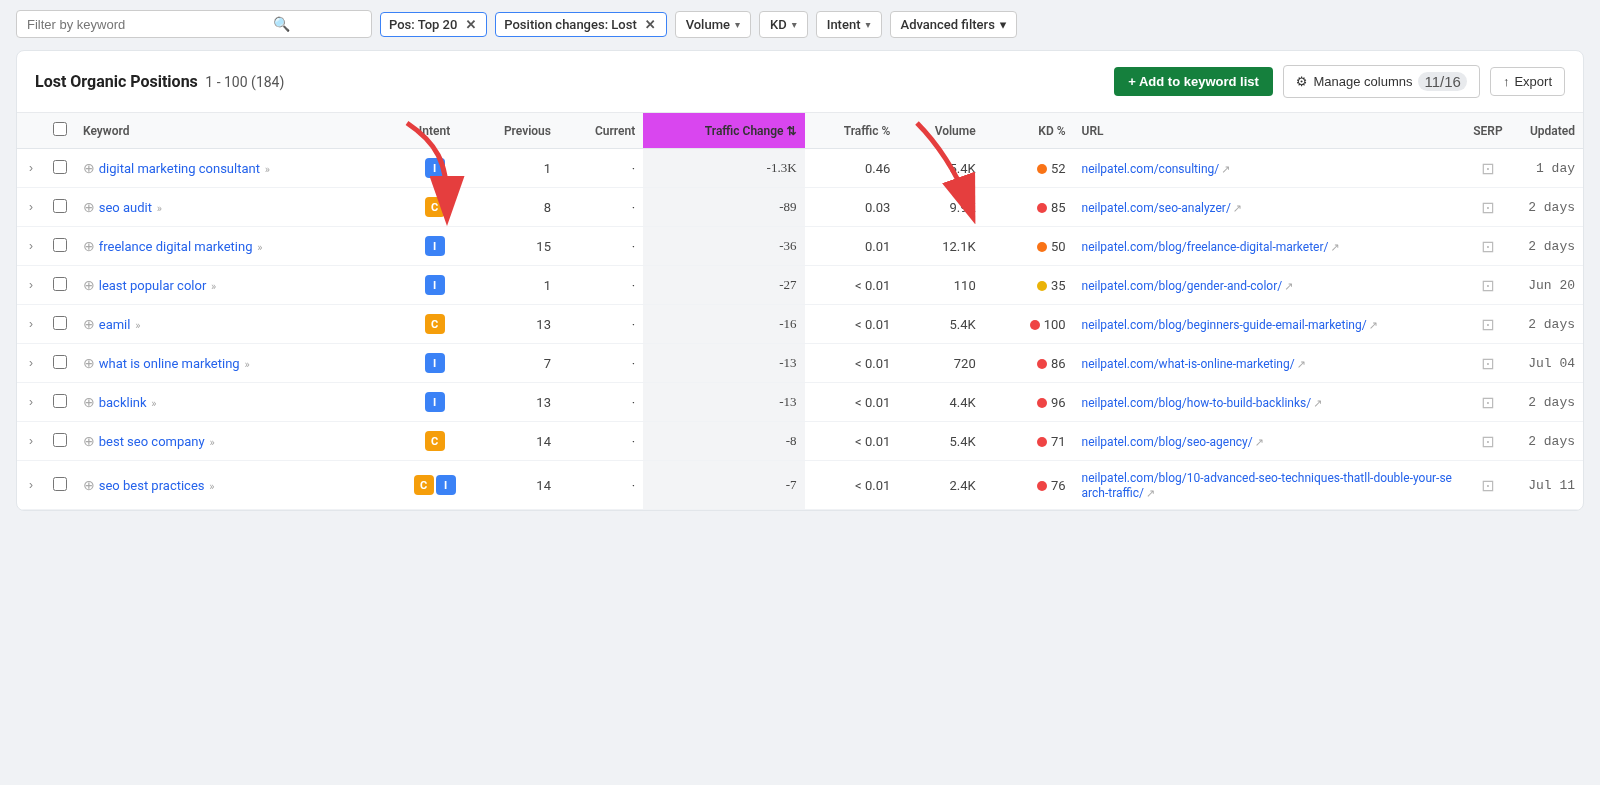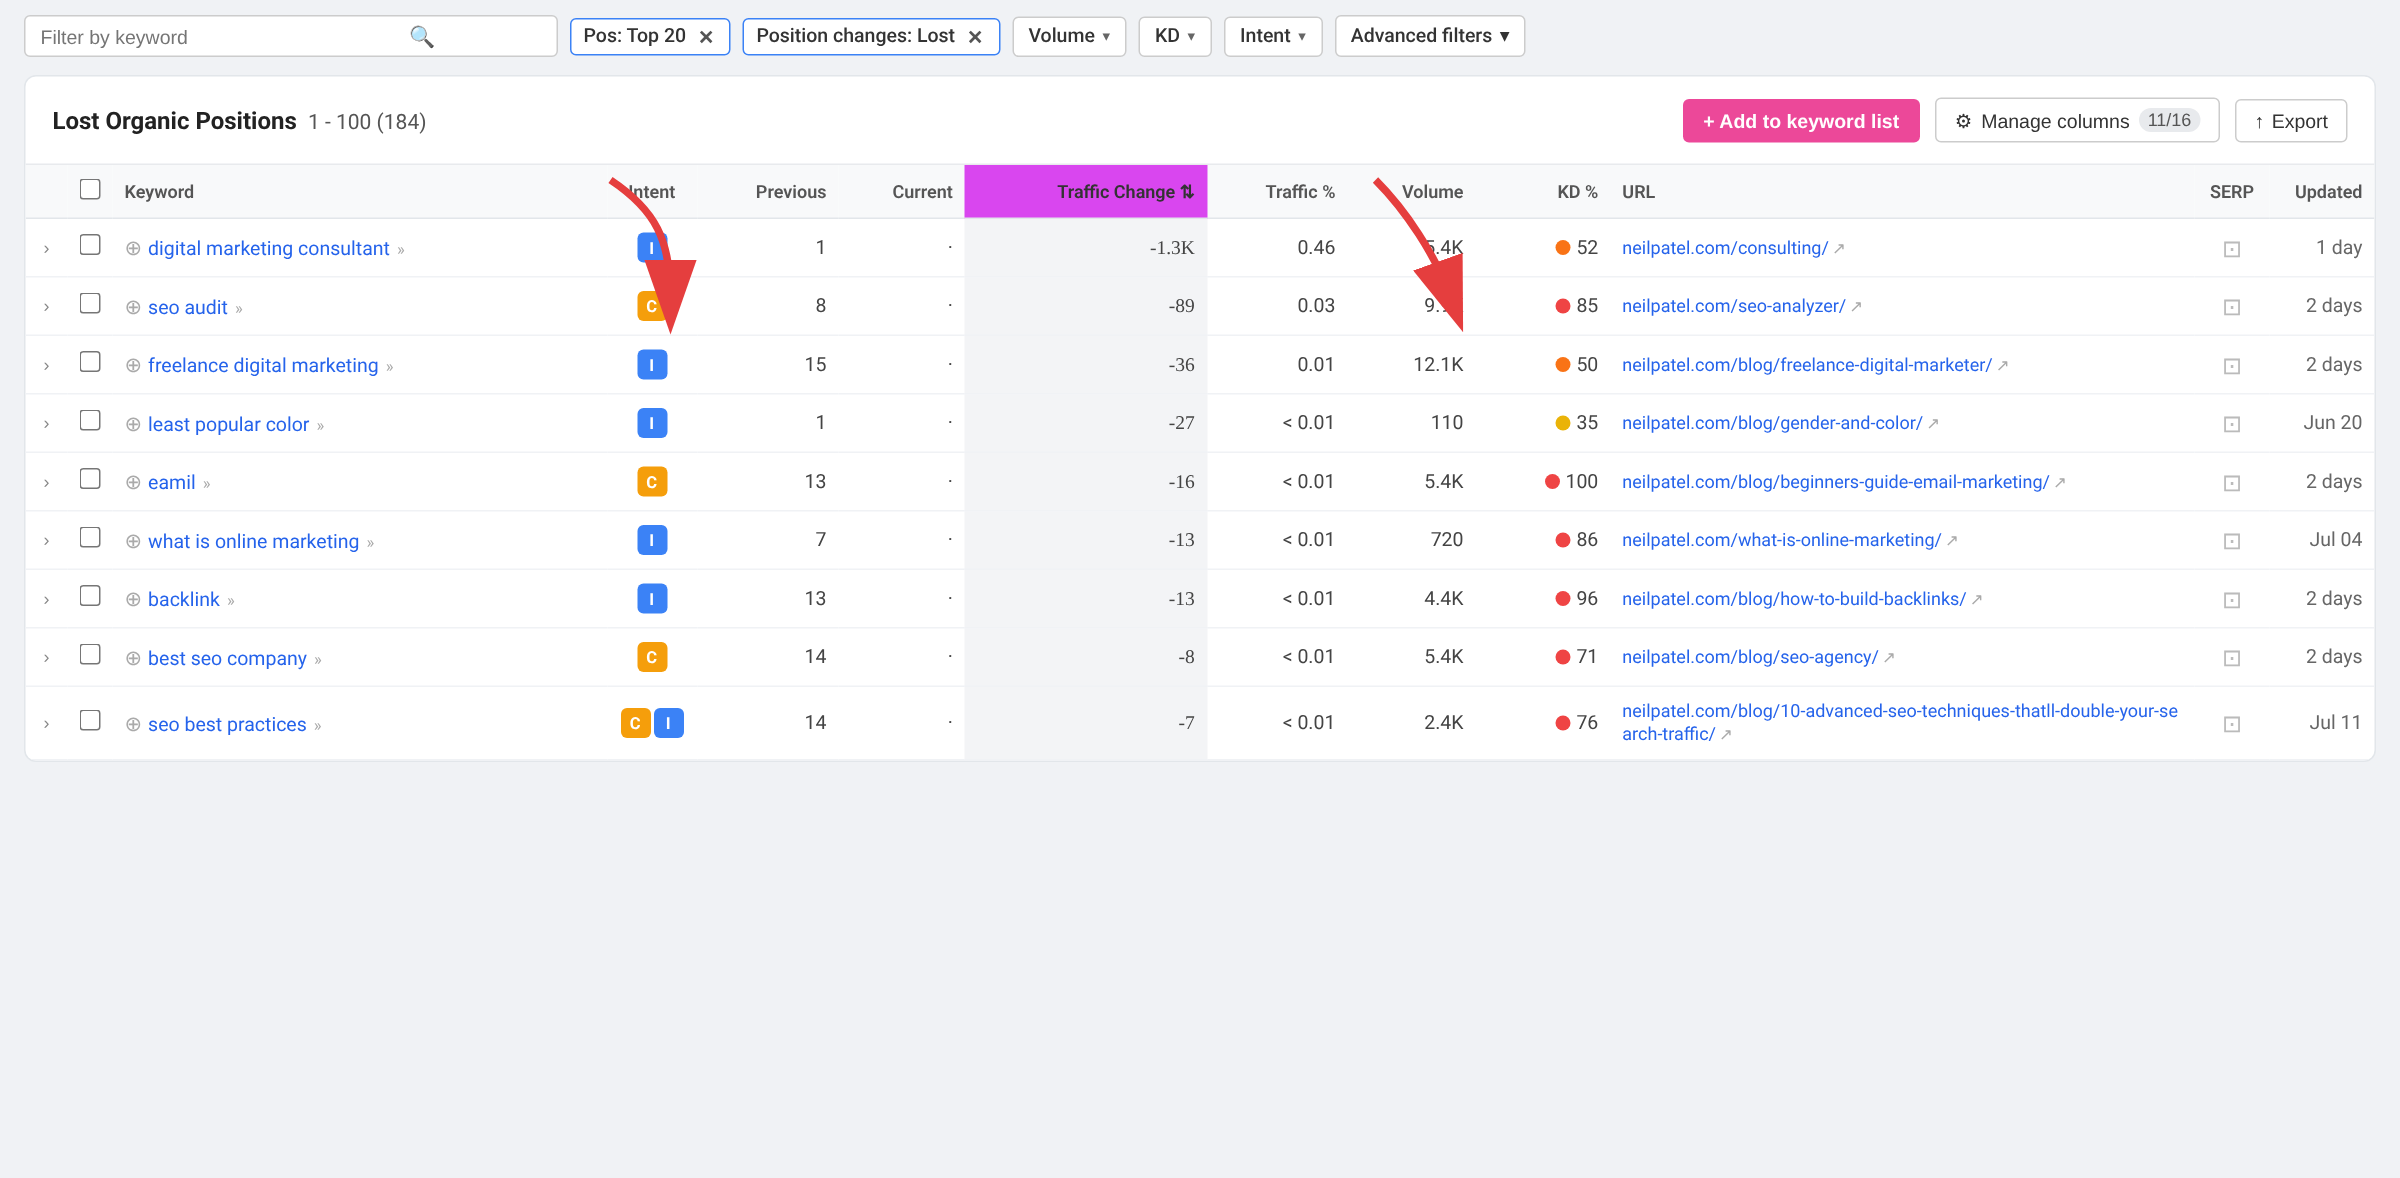--- a/index.html
+++ b/index.html
@@ -125,21 +125,21 @@
       font-weight: 400;
       color: #555;
       font-size: 14px;
     }
     .header-actions {
       display: flex;
       align-items: center;
       gap: 10px;
     }
     .btn-add-keyword {
-      background: #ec4899;
+      background: #15803d;
       color: #fff;
       border: none;
       border-radius: 4px;
       padding: 7px 14px;
       font-size: 13px;
       font-weight: 600;
       cursor: pointer;
       display: flex;
       align-items: center;
       gap: 5px;
@@ -166,21 +166,21 @@
       display: flex;
       align-items: center;
       gap: 5px;
       color: #333;
       font-weight: 500;
     }
     .col-badge {
       background: #e8eaed;
       border-radius: 10px;
       padding: 1px 6px;
-      font-size: 12px;
+      font-size: 15px;
       color: #555;
     }
 
     
     table {
       width: 100%;
       border-collapse: collapse;
     }
     thead tr {
       background: #f8f9fa;
@@ -303,20 +303,21 @@
     .td-serp {
       width: 50px;
       text-align: center;
       color: #aaa;
     }
     .td-updated {
       width: 70px;
       text-align: right;
       color: #666;
       white-space: nowrap;
+      font-family: Liberation Mono, monospace;
     }
     .expand-btn {
       background: none;
       border: none;
       cursor: pointer;
       color: #888;
       font-size: 12px;
       padding: 2px 4px;
     }
     input[type="checkbox"] {

